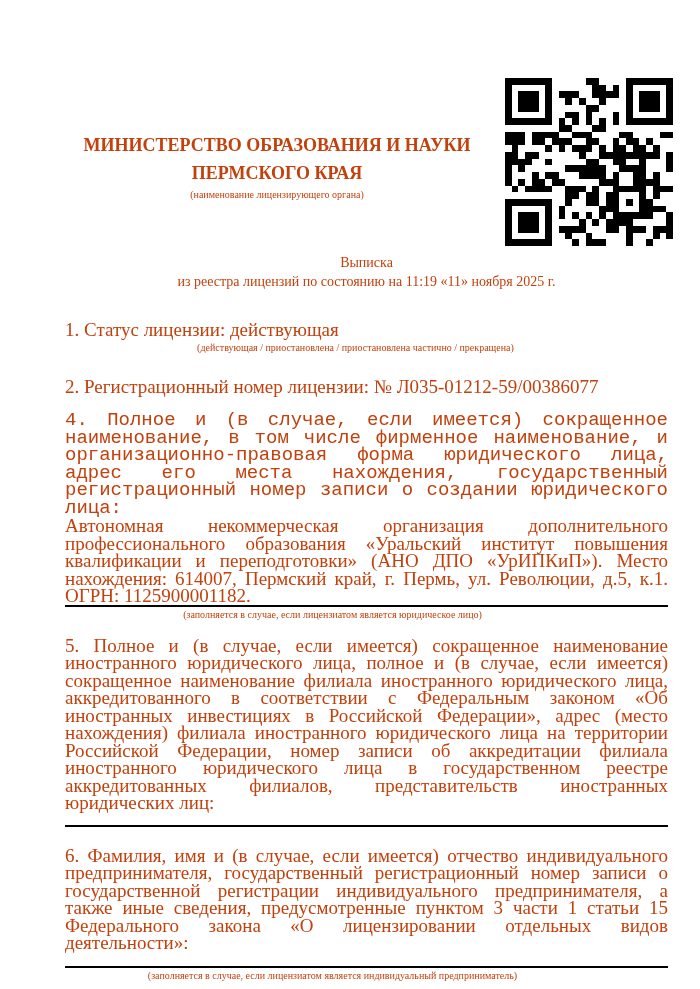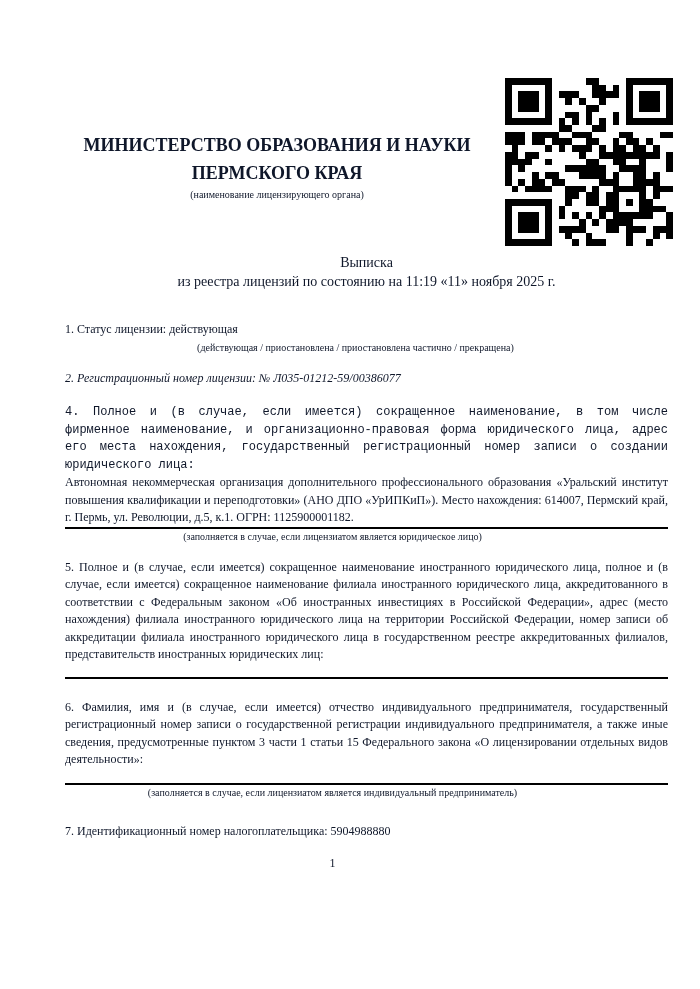--- a/index.html
+++ b/index.html
@@ -2,49 +2,49 @@
 <html><head>
 <meta charset="utf-8">
 <style>
   * { margin:0; padding:0; box-sizing:border-box; }
   html, body { background:#ffffff; }
   .page {
     position:relative;
     width:700px; height:989px;
     background:#ffffff;
     font-family:"Liberation Serif", serif;
-    color:#0f172a;
+    color:#c2410c;
     overflow:hidden;
   }
   .content { padding:131px 32px 0 65px; }
 
   .header-block { width:424px; text-align:center; }
   .ministry-name { font-size:18px; line-height:28px; font-weight:bold; }
   .ministry-caption { font-size:10px; line-height:13px; margin-top:1px; }
 
   .qr {
     position:absolute; left:505px; top:78px;
     width:168px; height:168px; background:#ffffff;
   }
   .qr svg { display:block; width:168px; height:168px; }
 
   .doc-title { margin-top:52px; text-align:center; font-size:14px; line-height:19px; }
 
-  .body-text { font-size:12px; line-height:17.5px; }
+  .body-text { font-size:19px; line-height:17.5px; }
   .justify { text-align:justify; }
 
   .small-caption { font-size:10px; line-height:13px; text-align:center; }
   .shift-left { padding-right:68px; }
   .shift-slight { padding-right:22px; }
 
   .rule { border-top:2px solid #000000; height:0; }
 
   .item1 { margin-top:30px; }
   .cap1  { margin-top:2px;text-align:center; }
-  .item2 { margin-top:16px;font-style:italic; }
+  .item2 { margin-top:24px; }
   .item3 { margin-top:17px; }
   .item4p { margin-top:17px;font-family:Liberation Mono, monospace; }
   .rule4 { margin-top:0px; }
   .cap4  { margin-top:1px; }
   .item5 { margin-top:16px; }
   .rule5 { margin-top:13px; }
   .cap5  { margin-top:1px; }
   .item6 { margin-top:20px; }
   .rule6 { margin-top:14px; }
   .cap6  { margin-top:1px; }

